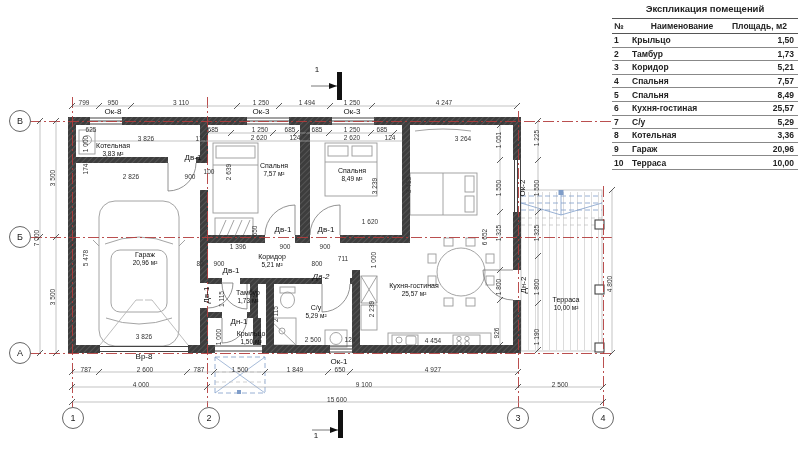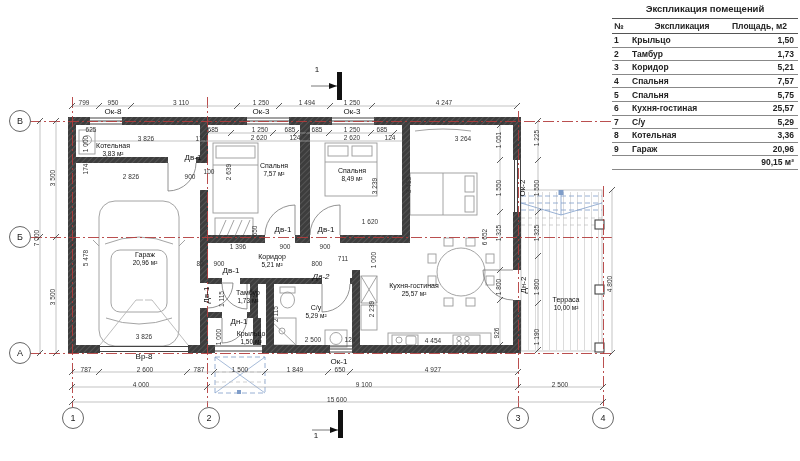--- a/index.html
+++ b/index.html
@@ -422,21 +422,21 @@
       <span class="room" style="left: 566px; top: 304px;">
         <div>Терраса</div>
         <div class="ar">10,00 м²</div>
       </span>
     </div>
 
   <div id="schedule">
     <div class="t-title">Экспликация помещений</div>
     <div class="t-head">
       <span class="c1">№</span>
-      <span class="c2">Экспликация</span>
+      <span class="c2">Наименование</span>
       <span class="c3">Площадь, м2</span>
     </div>
     <div id="t-rows">
         <div class="t-row">
           <span class="c1">1</span>
           <span class="c2">Крыльцо</span>
           <span class="c3">1,50</span>
         </div>
         <div class="t-row">
           <span class="c1">2</span>
@@ -449,21 +449,21 @@
           <span class="c3">5,21</span>
         </div>
         <div class="t-row">
           <span class="c1">4</span>
           <span class="c2">Спальня</span>
           <span class="c3">7,57</span>
         </div>
         <div class="t-row">
           <span class="c1">5</span>
           <span class="c2">Спальня</span>
-          <span class="c3">5,75</span>
+          <span class="c3">8,49</span>
         </div>
         <div class="t-row">
           <span class="c1">6</span>
           <span class="c2">Кухня-гостиная</span>
           <span class="c3">25,57</span>
         </div>
         <div class="t-row">
           <span class="c1">7</span>
           <span class="c2">С/у</span>
           <span class="c3">5,29</span>
@@ -471,22 +471,26 @@
         <div class="t-row">
           <span class="c1">8</span>
           <span class="c2">Котельная</span>
           <span class="c3">3,36</span>
         </div>
         <div class="t-row">
           <span class="c1">9</span>
           <span class="c2">Гараж</span>
           <span class="c3">20,96</span>
         </div>
+        <div class="t-row">
+          <span class="c1">10</span>
+          <span class="c2">Терраса</span>
+          <span class="c3">10,00</span>
+        </div>
       </div>
-    <div class="t-total">90,15 м²</div>
   </div>
 
 <div class="bubble" style="left: 73px; top: 418px;">1</div>
     <div class="bubble" style="left: 209px; top: 418px;">2</div>
     <div class="bubble" style="left: 518px; top: 418px;">3</div>
     <div class="bubble" style="left: 603px; top: 418px;">4</div>
     <div class="bubble" style="left: 20px; top: 121px;">В</div>
     <div class="bubble" style="left: 20px; top: 237px;">Б</div>
     <div class="bubble" style="left: 20px; top: 353px;">А</div>
   </div>

